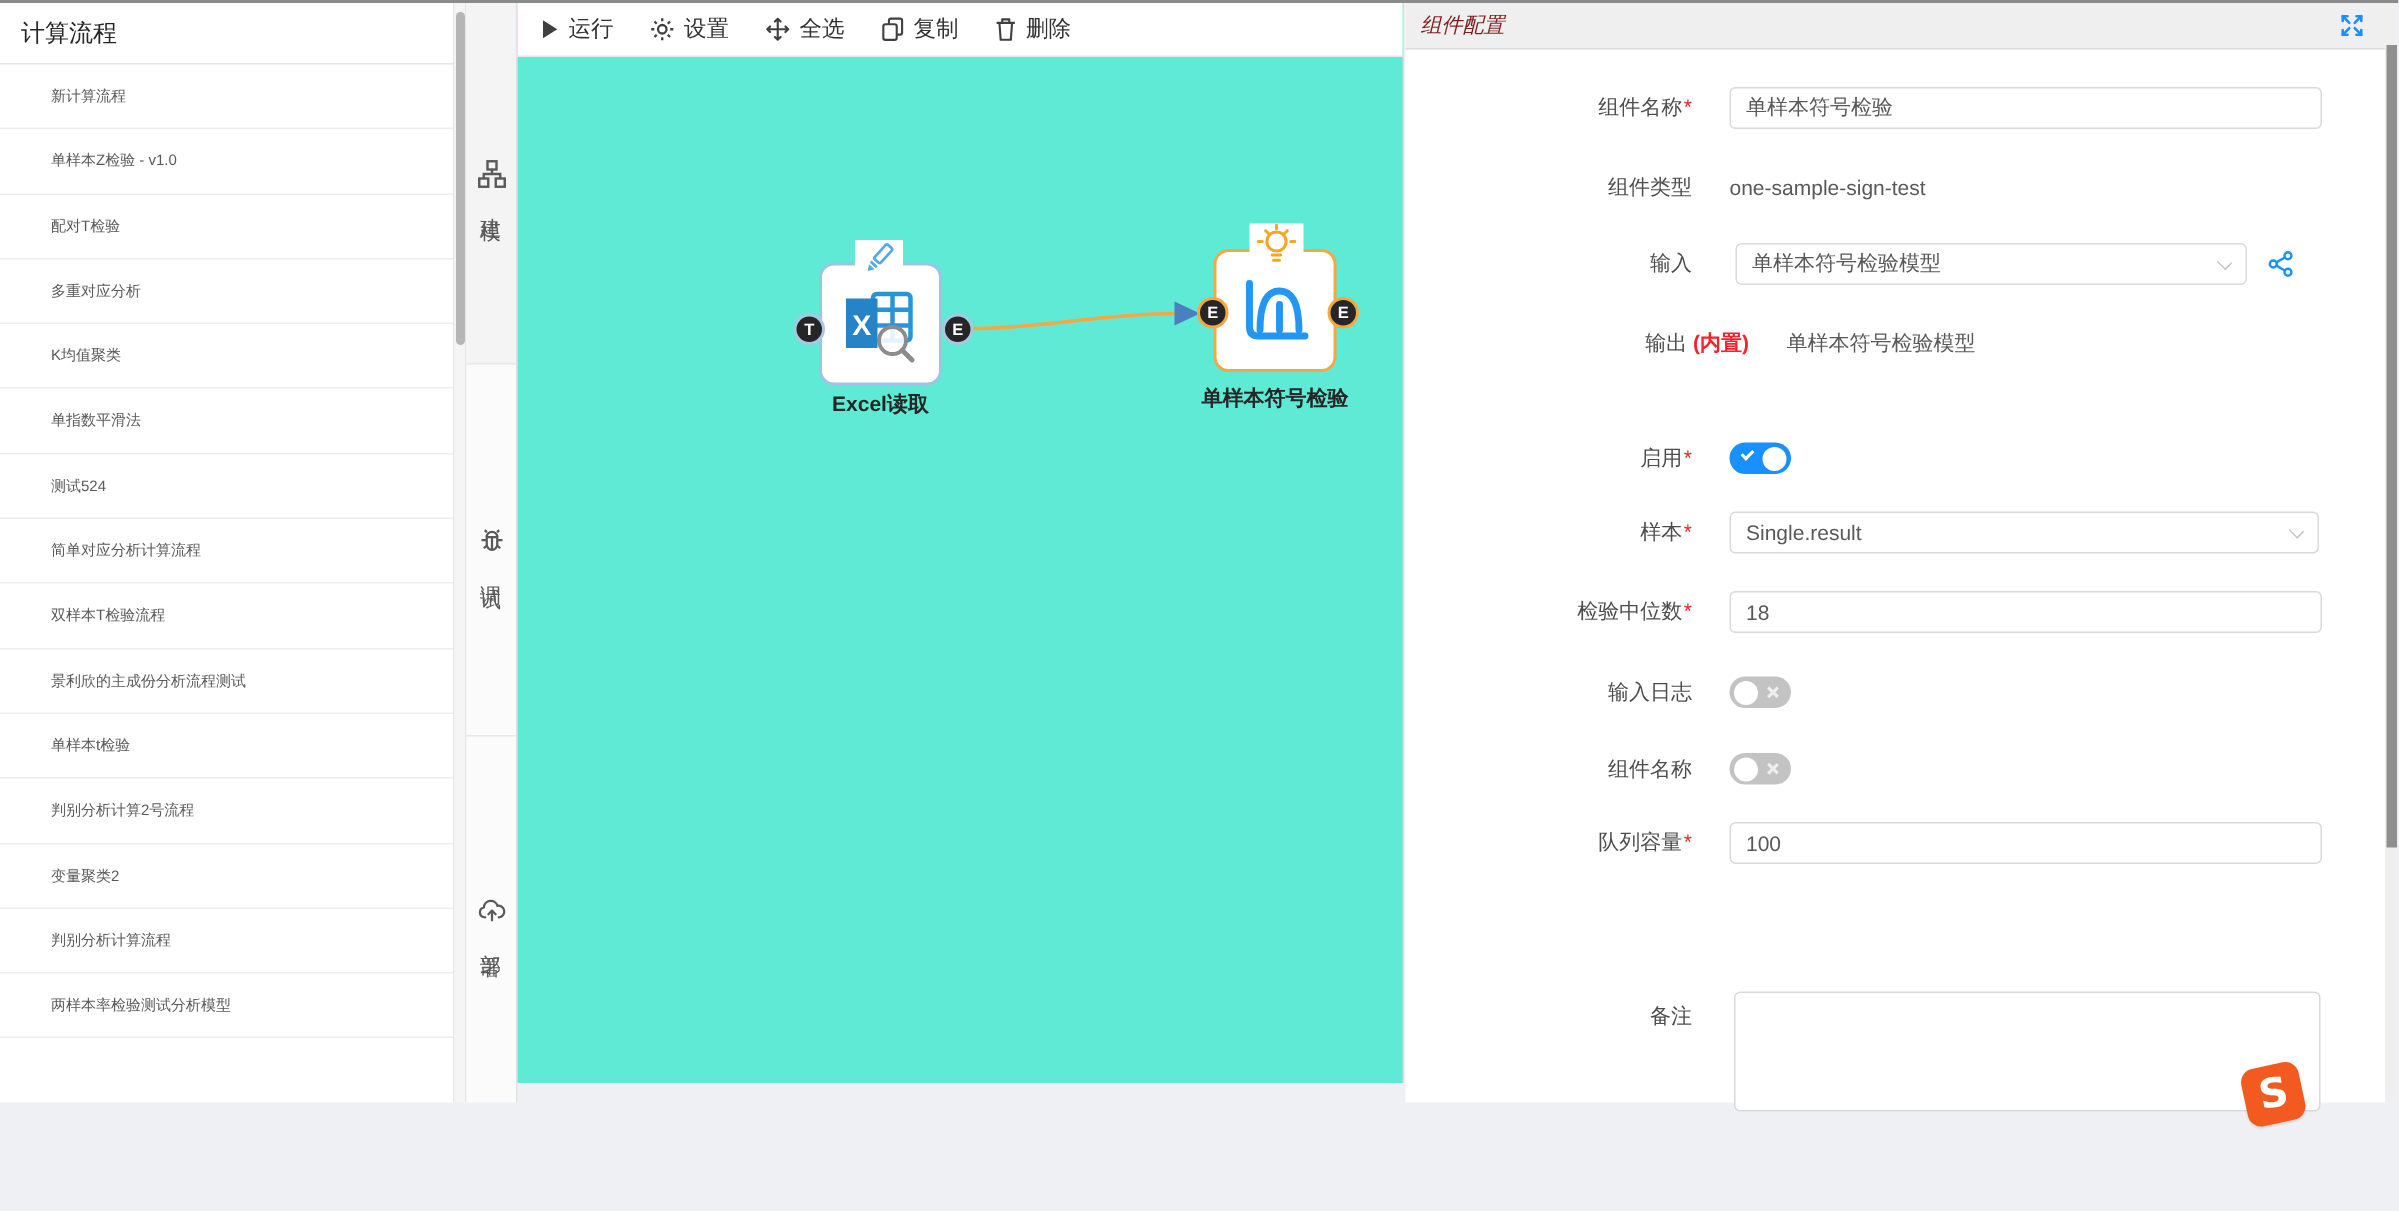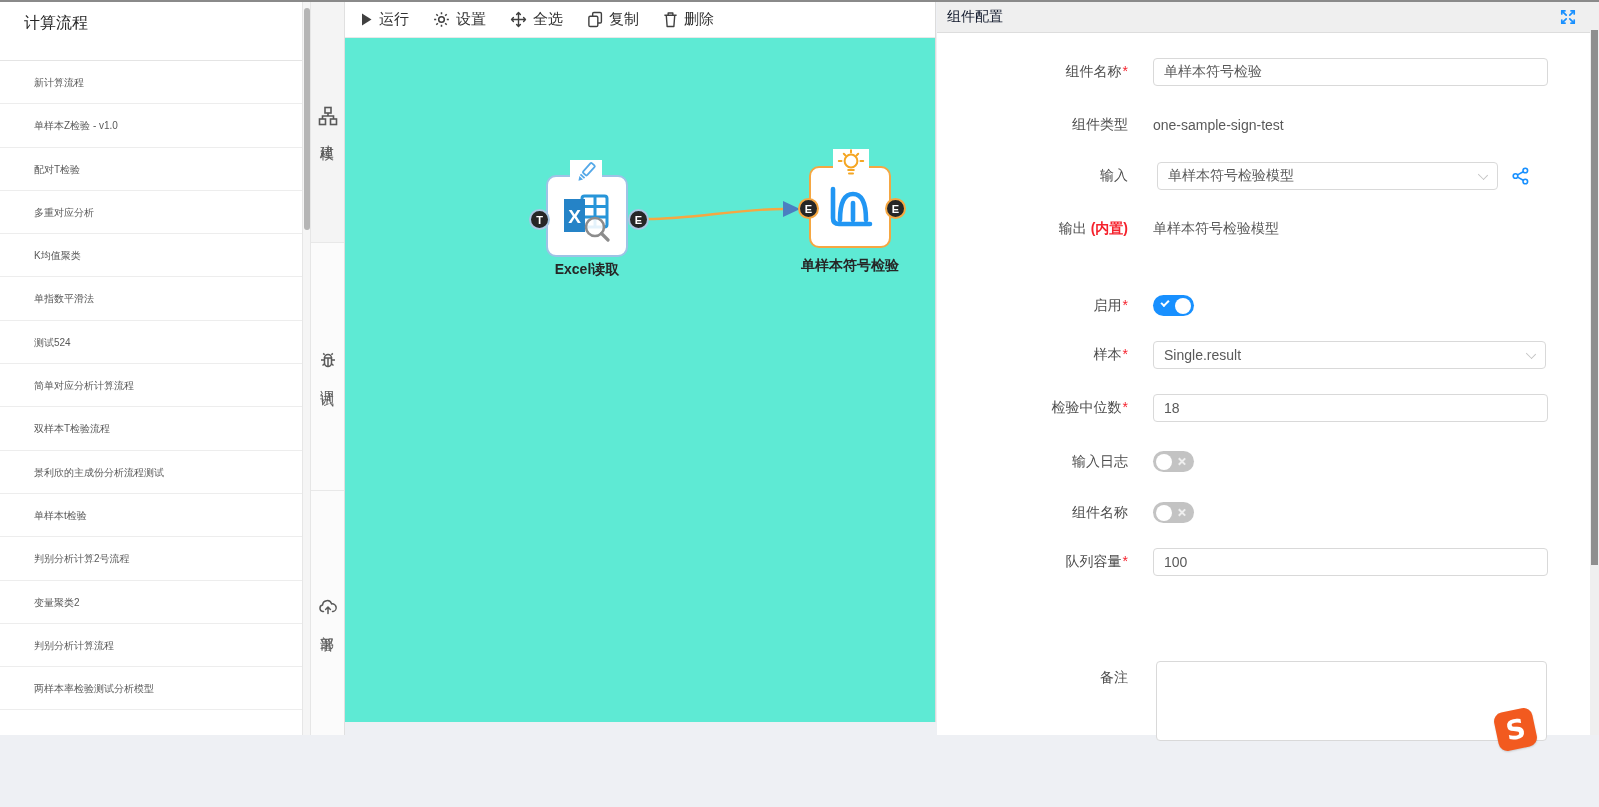--- a/index.html
+++ b/index.html
@@ -5,21 +5,21 @@
   * { margin:0; padding:0; box-sizing:border-box; }
   html,body { width:1599px; height:807px; }
   body { font-family:"Liberation Sans","DejaVu Sans",sans-serif; background:#eef0f4; position:relative; overflow:hidden; }
   .abs { position:absolute; }
 
   
   .top-edge { left:0; top:0; width:1599px; height:2px; background:#8a8a8a; }
 
   
   .sidebar { left:0; top:2px; width:303px; height:733px; background:#fff; border-right:1px solid #e6e6e6; }
-  .sb-header { height:59px; line-height:42px; padding-left:24px; font-size:16px; color:#262626; border-bottom:1px solid #e4e4e4; }
+  .sb-header { height:41px; line-height:42px; padding-left:14px; font-size:16px; color:#262626; border-bottom:1px solid #e4e4e4; }
   .sb-item { height:43.3px; line-height:43.3px; padding-left:34px; font-size:10px; color:#595959; border-bottom:1px solid #ededed; white-space:nowrap; overflow:hidden; cursor:pointer; }
   .sb-scroll { left:303px; top:2px; width:8px; height:733px; background:#f5f5f5; border-right:1px solid #e6e6e6; }
   .sb-thumb { left:304px; top:8px; width:6px; height:222px; background:#b5b5b5; border-radius:3px; }
 
   
   .side-strip { left:311px; top:2px; width:34px; height:733px; background:#fbfbfb; border-right:1px solid #e0e0e0; }
   .strip-sec { width:100%; display:flex; flex-direction:column; align-items:center; justify-content:center; border-bottom:1px solid #e8e8e8; gap:8px; cursor:pointer; }
   .strip-sec.s1 { height:241px; background:#f4f4f4; }
   .strip-sec.s2 { height:248px; }
   .strip-sec.s3 { height:243px; border-bottom:none; }
@@ -35,21 +35,21 @@
   .node-box.test  { border:2px solid #f5a742; }
   .node-label { font-size:14px; font-weight:700; color:#262626; text-align:center; white-space:nowrap; }
   .port { width:21px; height:21px; border-radius:50%; background:#262626; color:#fff; font-size:11px; font-weight:700; text-align:center; line-height:19px; z-index:3; }
   .port.blue-ring { border:2px solid #a9c6e2; }
   .port.orange-ring { border:2px solid #f5a742; }
   .node-topicon { background:#fff; z-index:2; display:flex; align-items:center; justify-content:center; padding:0 3px; }
 
   
   .right-panel { left:937px; top:2px; width:653px; height:733px; background:#fff; }
   .panel-header { height:31px; background:#efefef; border-bottom:1px solid #dddddd; display:flex; align-items:center; justify-content:space-between; padding:0 14px 0 10px; }
-  .panel-title { font-size:14px; color:#0f172a; }
+  .panel-title { font-size:14px; color:#7f1d1d;font-style:italic; }
   .panel-body { position:relative; width:100%; height:571px; }
 
   .frow { position:absolute; left:0; display:flex; align-items:center; }
   .flabel { width:191px; text-align:right; font-size:14px; color:#4d4d4d; flex:none; white-space:nowrap; }
   .req { color:#f5222d; margin-left:1px; }
   .builtin { color:#f5222d; font-weight:700; }
   .ctrl-gap { width:25px; flex:none; }
   .text-input { height:28px; border:1px solid #d9d9d9; border-radius:4px; font-size:14px; color:#595959; padding:0 10px; outline:none; font-family:inherit; background:#fff; }
   .sel { height:28px; border:1px solid #d9d9d9; border-radius:4px; font-size:14px; color:#595959; padding:0 26px 0 10px; display:flex; align-items:center; position:relative; background:#fff; cursor:pointer; }
   .caret { position:absolute; right:10px; top:10px; width:8px; height:8px; border-right:1.5px solid #c3c3c3; border-bottom:1.5px solid #c3c3c3; transform:rotate(45deg) scale(1,.8); transform-origin:center; margin-top:-2px; }
@@ -263,21 +263,21 @@
       <span style="margin-left:14px;cursor:pointer;">
         <svg width="17" height="18" viewBox="0 0 17 18" fill="none" stroke="#1890ff" stroke-width="1.6">
           <circle cx="13.3" cy="3.5" r="2.3"></circle>
             <circle cx="3.5" cy="9" r="2.3"></circle>
             <circle cx="13.3" cy="14.5" r="2.3"></circle>
           <path d="M5.6 7.9l5.6-3.2M5.6 10.1l5.6 3.2"></path>
         </svg>
       </span>
     </div>
 
-    <div class="frow" style="top:185px;height:22px;">
+    <div class="frow" style="top:185px;height:22px;margin-left:38px;">
       <span class="flabel"><span>输出</span> <span class="builtin">(内置)</span></span>
       <span class="ctrl-gap"></span>
       <span class="static-val">单样本符号检验模型</span>
     </div>
 
     <div class="frow" style="top:262px;">
       <span class="flabel"><span>启用</span><span class="req">*</span></span>
       <span class="ctrl-gap"></span>
       <div class="toggle on">
           <span class="tick"></span>

